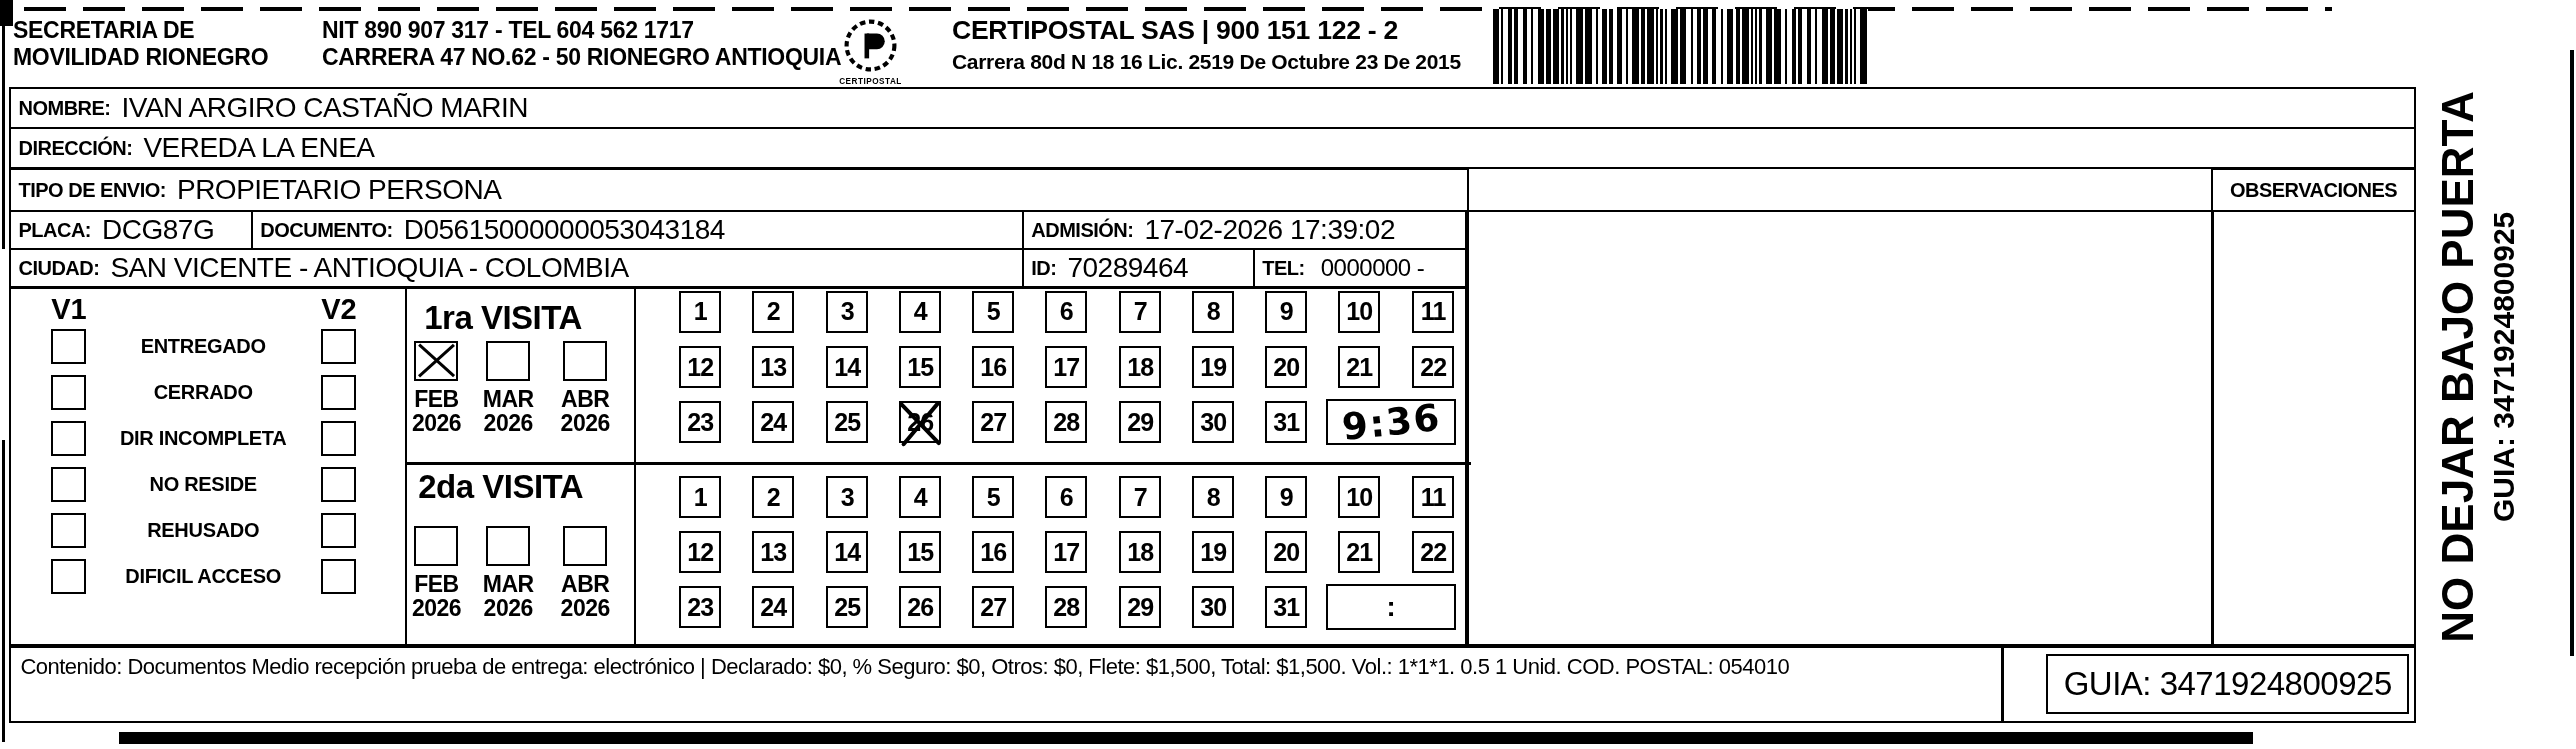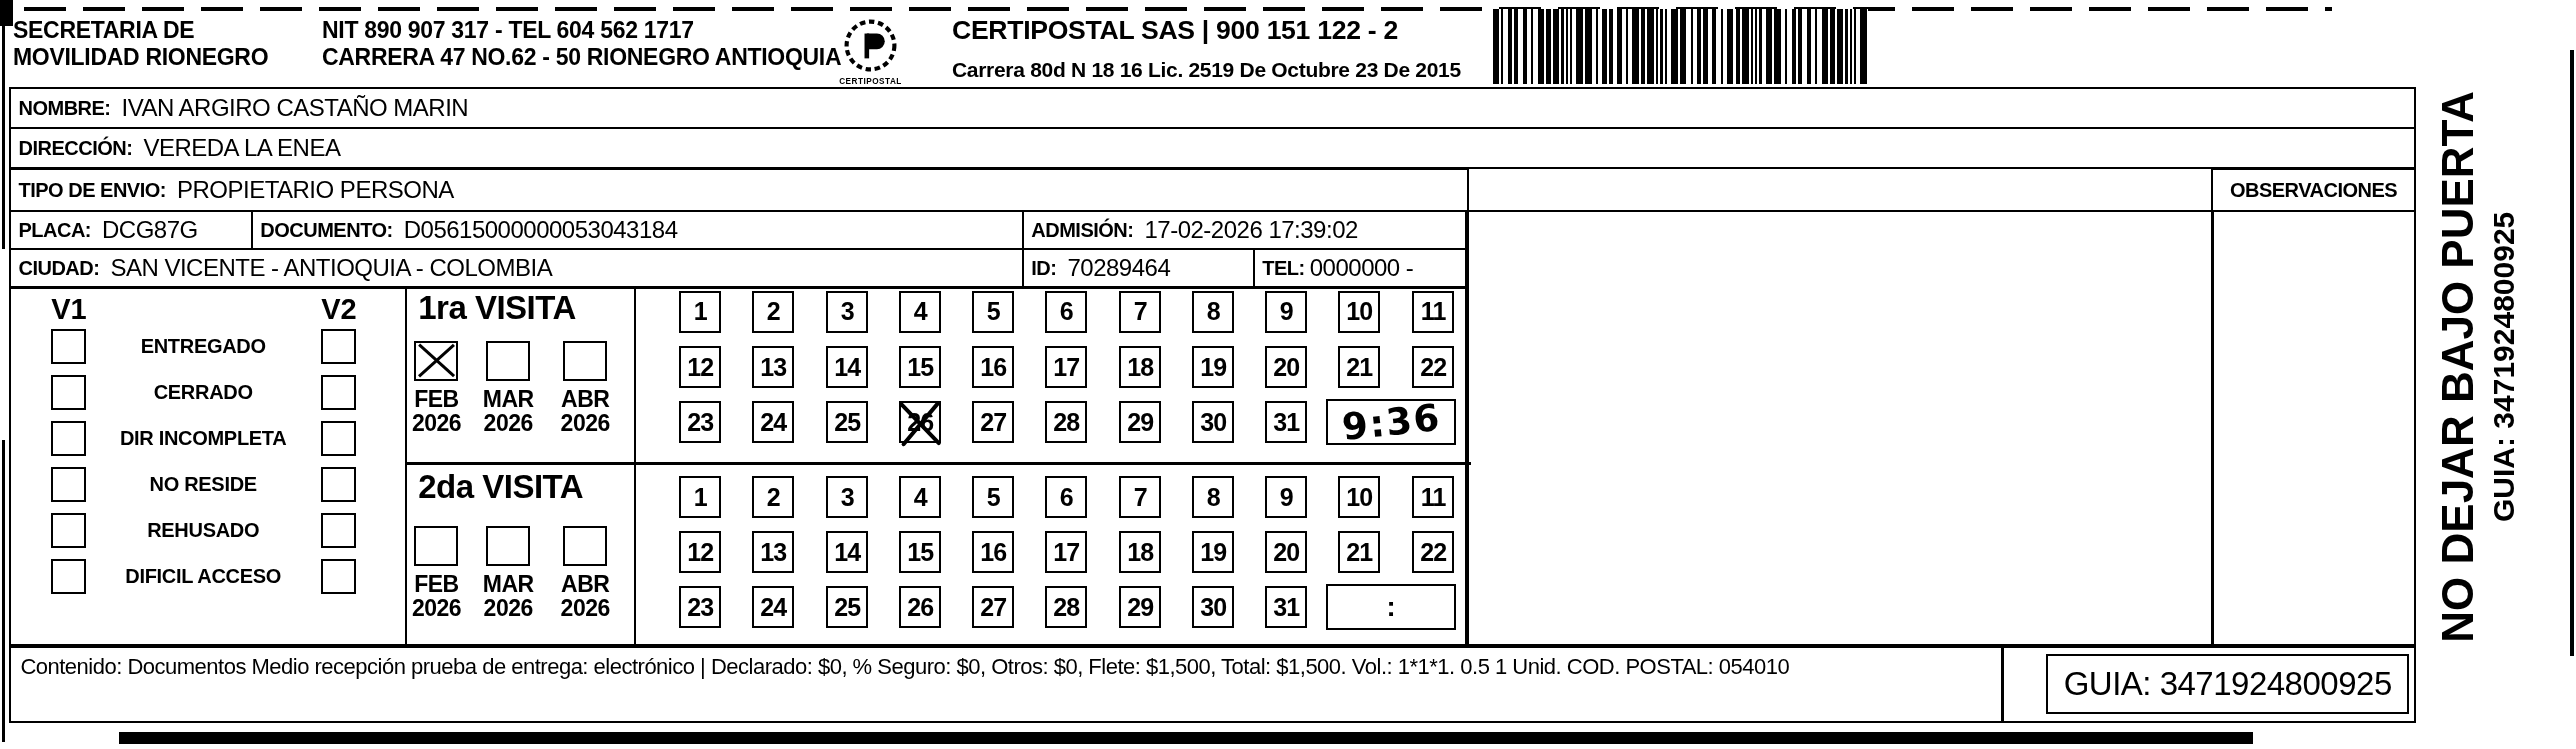--- a/index.html
+++ b/index.html
@@ -10,63 +10,63 @@
   .top-dash{position:absolute;left:24px;top:7.3px;width:2308px;height:3.7px;
     background:repeating-linear-gradient(90deg,#000 0 42px,transparent 42px 59px);}
   
   .sender{position:absolute;left:13px;top:16.5px;font-size:23px;font-weight:bold;line-height:27.5px;letter-spacing:-0.3px;}
   .nit{position:absolute;left:322px;top:16.5px;font-size:23px;font-weight:bold;line-height:27.5px;letter-spacing:-0.3px;}
   .logo{position:absolute;left:835px;top:16.5px;width:71px;text-align:center;}
   .logo-cap{font-size:8.2px;font-weight:bold;letter-spacing:0.5px;margin-top:0.9px;}
   .logo-sub{height:2.7px;width:49px;margin:1.8px auto 0;background:repeating-linear-gradient(90deg,#000 0 5.5px,transparent 5.5px 8.2px);}
   .company{position:absolute;left:952px;top:14.7px;}
   .company-l1{font-size:26.6px;font-weight:bold;letter-spacing:-0.3px;}
-  .company-l2{font-size:21px;font-weight:bold;margin-top:12px;letter-spacing:-0.3px;}
+  .company-l2{font-size:21px;font-weight:bold;margin-top:4px;letter-spacing:-0.3px;}
   .barcode{position:absolute;left:1493px;top:9.2px;width:375px;height:75px;display:flex;align-items:stretch;overflow:hidden;}
   .barcode i{display:block;background:#000;height:100%;flex:0 0 auto;}
   .barcode s{display:block;background:#fff;height:100%;flex:0 0 auto;}
   
   .cell{position:absolute;border:2.7px solid #000;box-sizing:border-box;background:#fff;
         display:flex;align-items:center;gap:11px;padding:0 7.3px;white-space:nowrap;}
   .lbl{font-weight:bold;font-size:20px;letter-spacing:-0.5px;}
-  .val{font-size:24px;letter-spacing:-0.5px;}
+  .val{font-size:28px;letter-spacing:-0.5px;}
   .hdr{font-weight:bold;font-size:22px;letter-spacing:-0.5px;}
   .c-nombre{left:9.2px;top:87px;width:2407px;height:42px;}
   .c-direccion{left:9.2px;top:127px;width:2407px;height:42px;}
   .c-tipo{left:9.2px;top:168px;width:1460px;height:44px;}
   .c-firma-h{left:1465px;top:168px;width:749px;height:44px;justify-content:center;}
   .c-obs-h{left:2211px;top:168px;width:205px;height:44px;justify-content:center;padding:0 1.8px;}
   .c-obs-h .hdr{font-size:20px;}
   .c-placa{left:9.2px;top:210px;width:245px;height:40px;}
   .c-doc{left:251px;top:210px;width:775px;height:40px;}
   .c-adm{left:1022px;top:210px;width:447px;height:40px;}
   .c-ciudad{left:9.2px;top:248px;width:1016px;height:40px;}
   .c-id{left:1022px;top:248px;width:234px;height:40px;}
-  .c-tel{left:1253px;top:248px;width:216px;height:40px;gap:5px;}
+  .c-tel{left:1253px;top:248px;width:216px;height:40px;gap:16px;}
   
   .sig-body{position:absolute;left:1465px;top:210px;width:749px;height:436px;border:2.7px solid #000;box-sizing:border-box;}
   .obs-body{position:absolute;left:2211px;top:210px;width:205px;height:436px;border:2.7px solid #000;box-sizing:border-box;}
   
   .visits{position:absolute;left:9.2px;top:287px;width:1460px;height:359px;border:2.7px solid #000;box-sizing:border-box;}
   .status-panel{position:absolute;left:0;top:0;width:396px;height:100%;border-right:2.7px solid #000;box-sizing:border-box;}
   .vcol-label{position:absolute;top:3.7px;font-size:29px;font-weight:bold;}
   .v1l{left:40px;} .v2l{left:310px;}
   #status-rows{position:absolute;left:0;top:35px;right:0;}
   .srow{position:relative;height:46px;}
   .box{display:block;width:35px;height:35px;border:2.7px solid #000;box-sizing:border-box;position:relative;background:#fff;}
   .srow .b1{position:absolute;left:40px;top:4.6px;}
   .srow .b2{position:absolute;left:310px;top:4.6px;}
   .olabel{position:absolute;left:82px;width:220px;top:11px;text-align:center;font-weight:bold;font-size:20px;letter-spacing:-0.3px;}
   .box.checked::before,.box.checked::after{content:"";position:absolute;left:-3.7px;top:50%;width:calc(100% + 7.3px);height:3.2px;background:#000;margin-top:-1.8px;}
   .box.checked::before{transform:rotate(42deg);}
   .box.checked::after{transform:rotate(-42deg);}
   .months-col{position:absolute;left:396px;top:0;width:229px;height:100%;border-right:2.7px solid #000;box-sizing:border-box;}
   .visit-divider{position:absolute;left:396px;top:173px;width:1064px;height:2.7px;background:#000;}
   .visit-title{position:absolute;left:11px;font-size:33px;font-weight:bold;letter-spacing:-0.5px;}
-  .vt0{top:0;} .vt1{top:179px;}
+  .vt0{top:10px;margin-left:6px;} .vt1{top:179px;}
   .mwrap{position:absolute;left:0;width:100%;}
   #months-0{top:52px;} #months-1{top:237px;}
   .mgroup{position:absolute;top:0;width:44px;}
   .mbox{width:44px;height:40px;}
   .mlabel{position:absolute;top:46px;left:50%;transform:translateX(-50%);width:82px;text-align:center;
           font-size:23px;font-weight:bold;line-height:24px;letter-spacing:-0.5px;}
   .days-col{position:absolute;left:625px;top:0;right:0;bottom:0;}
   .day{position:absolute;width:42px;height:42px;border:2.7px solid #000;box-sizing:border-box;
        display:flex;align-items:center;justify-content:center;font-size:25px;font-weight:bold;letter-spacing:-0.9px;background:#fff;}
   .day.crossed::before,.day.crossed::after{content:"";position:absolute;left:-9.2px;top:50%;width:57px;height:3.7px;background:#000;border-radius:2.7px;}

